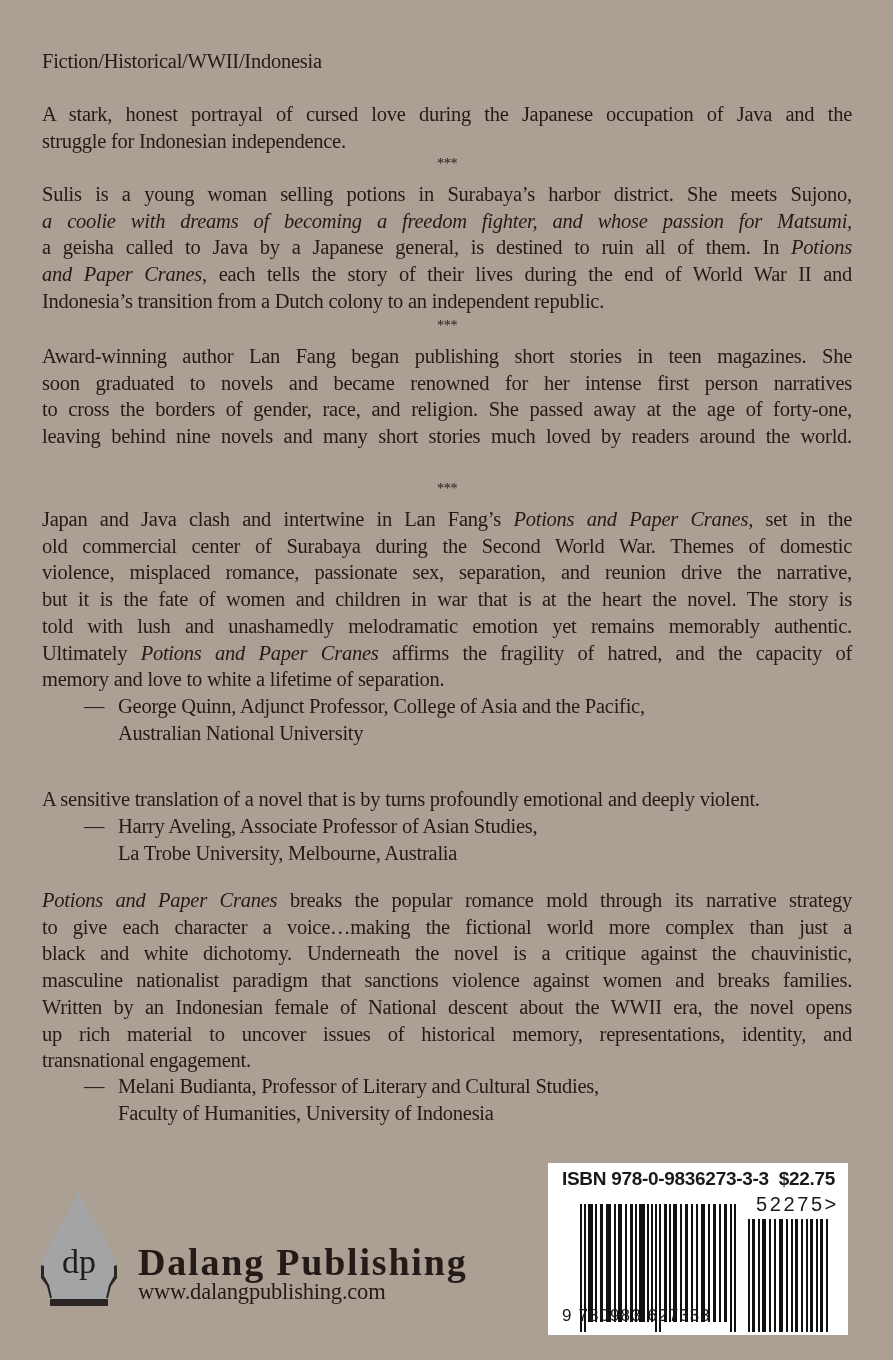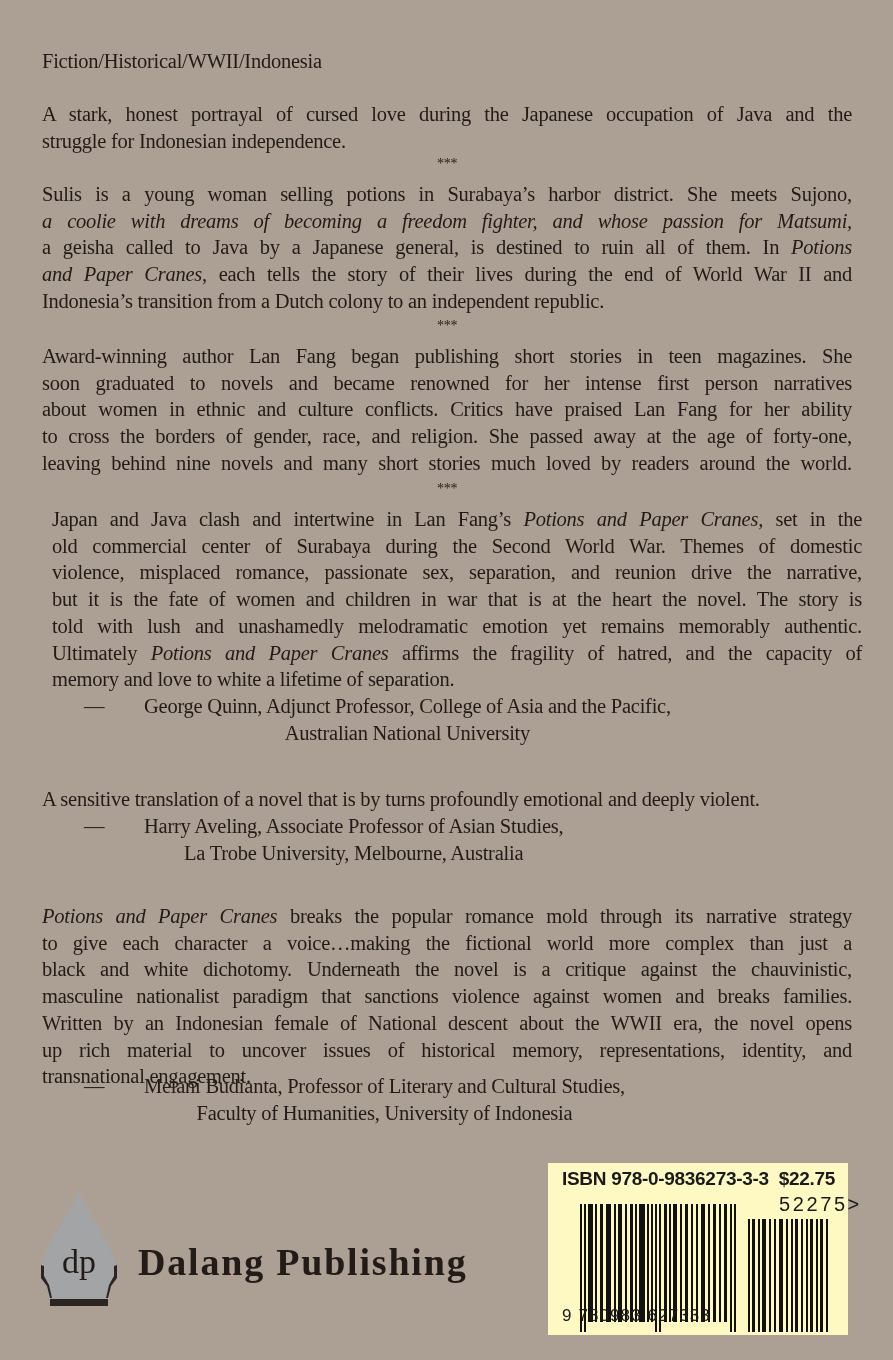--- a/index.html
+++ b/index.html
@@ -13,36 +13,36 @@
   .content {
     position:absolute; left:42px; top:0; width:810px;
     font-size:20.5px; line-height:26.7px;
     letter-spacing:-0.25px;
   }
   .category { position:absolute; top:48px; left:0; white-space:nowrap; }
   .para { margin:0; text-align:justify; position:absolute; left:0; width:810px; }
   .stars { position:absolute; left:0; width:810px; text-align:center; font-size:14px; line-height:16px; }
   .attrib { position:absolute; left:42px; width:760px; }
   .attrib .dash { position:absolute; left:0; top:0; }
-  .attrib .lines { position:absolute; left:60px; top:0; white-space:nowrap;text-align:center; }
+  .attrib .lines { position:absolute; left:34px; top:0; white-space:nowrap; }
   .attrib .lines div { height:26.7px; }
   i { font-style:italic; }
 
   .publisher { position:absolute; left:38px; top:1190px; width:420px; height:120px; }
   .logo { position:absolute; left:0; top:0; width:82px; height:120px; }
   .logo svg { width:82px; height:120px; }
   .pub-name { position:absolute; left:100px; top:50px; font-size:38px; font-weight:bold; letter-spacing:1.8px; white-space:nowrap; }
   .pub-url { position:absolute; left:100px; top:89px; font-size:22.5px; white-space:nowrap; letter-spacing:-0.2px; }
 
-  .barcode-box { position:absolute; left:548px; top:1163px; width:300px; height:172px; background:#fef9c3; }
+  .barcode-box { position:absolute; left:548px; top:1163px; width:300px; height:172px; background:#ffffff; }
   .isbn-line { position:absolute; left:14px; top:5px; font-family:"Liberation Sans", "DejaVu Sans", sans-serif; font-weight:bold; font-size:19px; letter-spacing:-0.3px; white-space:nowrap; color:#1a1a1a; }
   .isbn-line .price { margin-left:10px; }
   .bars-main { position:absolute; left:32px; top:41px; width:160px; height:128px; }
   .bars-addon { position:absolute; left:200px; top:56px; width:84px; height:113px; }
-  .addon-digits { position:absolute; left:208px; top:30px; font-family:"Liberation Sans", "DejaVu Sans", sans-serif; font-size:20px; letter-spacing:2.6px; color:#1a1a1a; white-space:nowrap;margin-left:23px; }
+  .addon-digits { position:absolute; left:208px; top:30px; font-family:"Liberation Sans", "DejaVu Sans", sans-serif; font-size:20px; letter-spacing:2.6px; color:#1a1a1a; white-space:nowrap; }
   .main-digits { position:absolute; left:14px; top:143px; font-family:"Liberation Sans", "DejaVu Sans", sans-serif; font-size:17px; letter-spacing:1.1px; color:#1a1a1a; white-space:nowrap; background:transparent; }
 </style>
 </head>
 <body>
 
 <div class="content">
   <div class="category">Fiction/Historical/WWII/Indonesia</div>
 
   <div class="para" style="top:101px;">
     <div style="text-align:justify;text-align-last:justify;">A stark, honest portrayal of cursed love during the Japanese occupation of Java and the</div>
@@ -55,27 +55,26 @@
     <div style="text-align-last:justify;font-style:italic;">a coolie with dreams of becoming a freedom fighter, and whose passion for Matsumi,</div>
     <div style="text-align-last:justify;"><span>a geisha called to Java by a Japanese general, is destined to ruin all of them. In </span><i>Potions</i></div>
     <div style="text-align-last:justify;"><i>and Paper Cranes</i><span>, each tells the story of their lives during the end of World War II and</span></div>
     <div>Indonesia’s transition from a Dutch colony to an independent republic.</div>
   </div>
   <div class="stars" style="top:318px;">***</div>
 
   <div class="para" style="top:343px;">
     <div style="text-align-last:justify;">Award-winning author Lan Fang began publishing short stories in teen magazines. She</div>
     <div style="text-align-last:justify;">soon graduated to novels and became renowned for her intense first person narratives</div>
-    <div style="text-align-last:justify;">about women in ethnic and culture conflicts. Critics have praised Lan Fang for her ability</div>
     <div style="text-align-last:justify;">to cross the borders of gender, race, and religion. She passed away at the age of forty-one,</div>
     <div style="text-align-last:justify;">leaving behind nine novels and many short stories much loved by readers around the world.</div>
   </div>
   <div class="stars" style="top:481px;">***</div>
 
-  <div class="para" style="top:506px;margin-left:10px;">
+  <div class="para" style="top:506px;">
     <div style="text-align-last:justify;"><span>Japan and Java clash and intertwine in Lan Fang’s </span><i>Potions and Paper Cranes,</i><span> set in the</span></div>
     <div style="text-align-last:justify;">old commercial center of Surabaya during the Second World War. Themes of domestic</div>
     <div style="text-align-last:justify;">violence, misplaced romance, passionate sex, separation, and reunion drive the narrative,</div>
     <div style="text-align-last:justify;">but it is the fate of women and children in war that is at the heart the novel. The story is</div>
     <div style="text-align-last:justify;">told with lush and unashamedly melodramatic emotion yet remains memorably authentic.</div>
     <div style="text-align-last:justify;"><span>Ultimately </span><i>Potions and Paper Cranes</i><span> affirms the fragility of hatred, and the capacity of</span></div>
     <div>memory and love to white a lifetime of separation.</div>
   </div>
   <div class="attrib" style="top:693px;">
     <span class="dash">—</span>
@@ -90,21 +89,21 @@
   </div>
   <div class="attrib" style="top:813px;">
     <span class="dash">—</span>
     <div class="lines">
       <div>Harry Aveling, Associate Professor of Asian Studies,</div>
       <div>La Trobe University, Melbourne, Australia</div>
     </div>
   </div>
 
   <div class="para" style="top:887px;">
-    <div style="text-align-last:justify;margin-top:16px;"><i>Potions and Paper Cranes</i><span> breaks the popular romance mold through its narrative strategy</span></div>
+    <div style="text-align-last:justify;"><i>Potions and Paper Cranes</i><span> breaks the popular romance mold through its narrative strategy</span></div>
     <div style="text-align-last:justify;">to give each character a voice…making the fictional world more complex than just a</div>
     <div style="text-align-last:justify;">black and white dichotomy. Underneath the novel is a critique against the chauvinistic,</div>
     <div style="text-align-last:justify;">masculine nationalist paradigm that sanctions violence against women and breaks families.</div>
     <div style="text-align-last:justify;">Written by an Indonesian female of National descent about the WWII era, the novel opens</div>
     <div style="text-align-last:justify;">up rich material to uncover issues of historical memory, representations, identity, and</div>
     <div>transnational engagement.</div>
   </div>
   <div class="attrib" style="top:1073px;">
     <span class="dash">—</span>
     <div class="lines">
@@ -118,20 +117,21 @@
   <div class="logo">
     <svg viewBox="0 0 82 120" xmlns="http://www.w3.org/2000/svg">
       <path d="M41 0 C 34 20, 14 45, 3 75 L 3 88 L 9 96 L 12 110 L 70 110 L 73 96 L 79 88 L 79 75 C 68 45, 48 20, 41 0 Z" fill="#a3a4a6"></path>
       <path d="M3 75 L 3 88 L 9 96 L 12 108 L 14 108 L 11 95 L 6 86 L 6 76 Z" fill="#2a2422"></path>
       <path d="M79 75 L 79 88 L 73 96 L 70 108 L 68 108 L 71 95 L 76 86 L 76 76 Z" fill="#2a2422"></path>
       <rect x="12" y="109" width="58" height="7" fill="#2a2422"></rect>
       <text x="41" y="83" text-anchor="middle" font-family="Liberation Serif, serif" font-size="34" fill="#231b17">dp</text>
     </svg>
   </div>
   <div class="pub-name">Dalang Publishing</div>
+  <div class="pub-url">www.dalangpublishing.com</div>
 </div>
 
 <div class="barcode-box">
   <div class="isbn-line">
     <span>ISBN 978-0-9836273-3-3</span><span class="price">$22.75</span>
   </div>
   <svg class="bars-main" viewBox="0 0 160 128" preserveAspectRatio="none" xmlns="http://www.w3.org/2000/svg">
     <g fill="#111">
       <rect x="0" y="0" width="2" height="128"></rect>
         <rect x="4" y="0" width="2" height="128"></rect>

